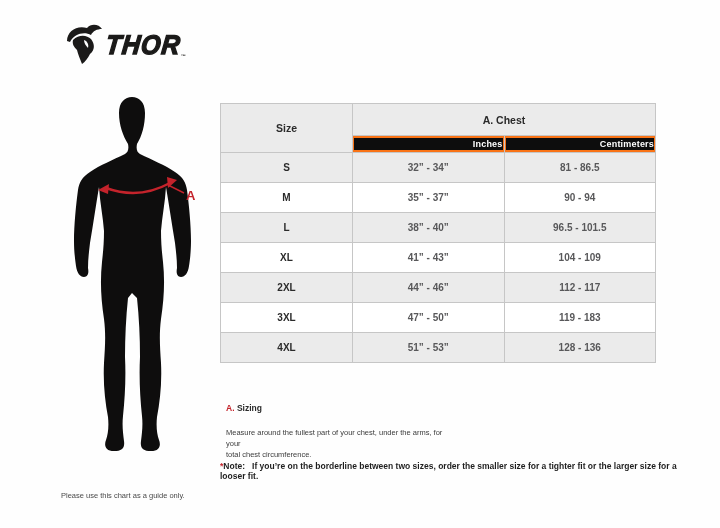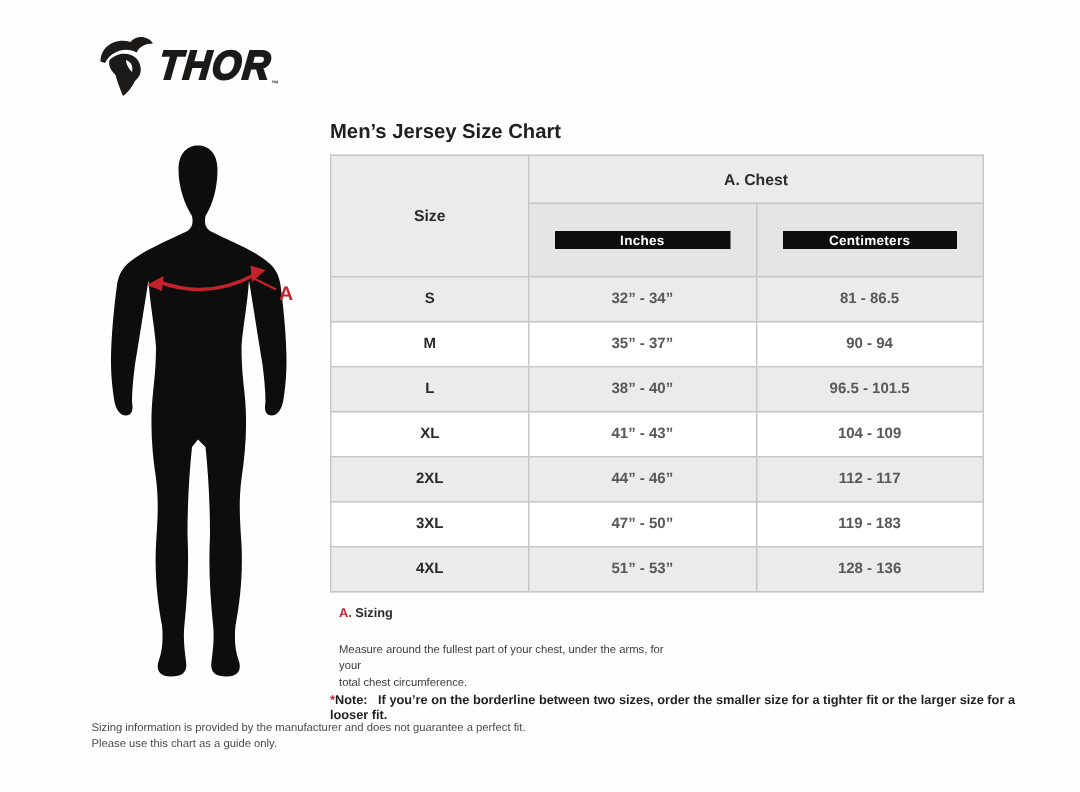--- a/index.html
+++ b/index.html
@@ -23,21 +23,21 @@
   
   .chart-title { position: absolute; left: 220px; top: 80px; font-size: 13.5px; font-weight: bold; color: #1f1f1f; }
 
   table.size-table {
     position: absolute; left: 220px; top: 103px; width: 436px;
     border-collapse: collapse; table-layout: fixed;
   }
   table.size-table td, table.size-table th { border: 1px solid #c6c6c6; text-align: center; vertical-align: middle; }
   th.cell-size-head { width: 132px; font-size: 10.5px; font-weight: bold; color: #2b2b2b; background: #ebebeb; }
   th.cell-group-head { font-size: 10.5px; font-weight: bold; color: #2b2b2b; background: #ebebeb; height: 32px; }
-  tr.unit-row td { height: 16px; background: #e5e5e5; padding: 16px; }
+  tr.unit-row td { height: 16px; background: #f97316; padding: 0; text-align: right; }
   .unit-bar {
     background: #0d0d0d; color: #ffffff; font-size: 9px; font-weight: bold;
     height: 12px; line-height: 12px; margin: 2px 1px; letter-spacing: 0.2px;
   }
   tr.data-row td { height: 30px; font-size: 10px; font-weight: bold; }
   tr.data-row td.cell-size { font-weight: bold; color: #2b2b2b; }
   tr.data-row td.cell-val { color: #58585a; }
   tr.data-row.striped td { background: #ebebeb; }
   tr.data-row.plain td { background: #ffffff; }
 
@@ -122,21 +122,20 @@
       <g>
         <path d="M51,103 Q84,115 115,98" fill="none" stroke="#c4232b" stroke-width="2.4"></path>
         <polygon points="43,105 54,99 53,109" fill="#c4232b"></polygon>
         <polygon points="122,95 112,92 113,103" fill="#c4232b"></polygon>
         <path d="M113,100 L129,108" fill="none" stroke="#c4232b" stroke-width="1.4"></path>
       </g>
       <text x="131" y="115" font-family="Liberation Sans, sans-serif" font-size="13" font-weight="bold" fill="#c4232b">A</text>
     </svg>
   </div>
 
-  <div class="chart-title">Men’s Jersey Size Chart</div>
 
   <table class="size-table">
     <tbody>
       <tr>
         <th class="cell-size-head" rowspan="2">Size</th>
         <th class="cell-group-head" colspan="2">A. Chest</th>
       </tr>
       <tr class="unit-row">
         <td>
             <div class="unit-bar">Inches</div>
@@ -193,17 +192,17 @@
       <span>Measure around the fullest part of your chest, under the arms, for your</span><br>
       <span>total chest circumference.</span>
     </div>
   </div>
 
   <div class="note-line">
     <span class="note-star">*</span><span class="note-label">Note:</span><span>If you’re on the borderline between two sizes, order the smaller size for a tighter fit or the larger size for a looser fit.</span>
   </div>
 
   <div class="disclaimer">
-    <span>Sizing information is provided by the manufacturer and does not guarantee a perfect fit.</span><br>
+    <br>
     <span>Please use this chart as a guide only.</span>
   </div>
 
 </div>
 
 </body></html>

